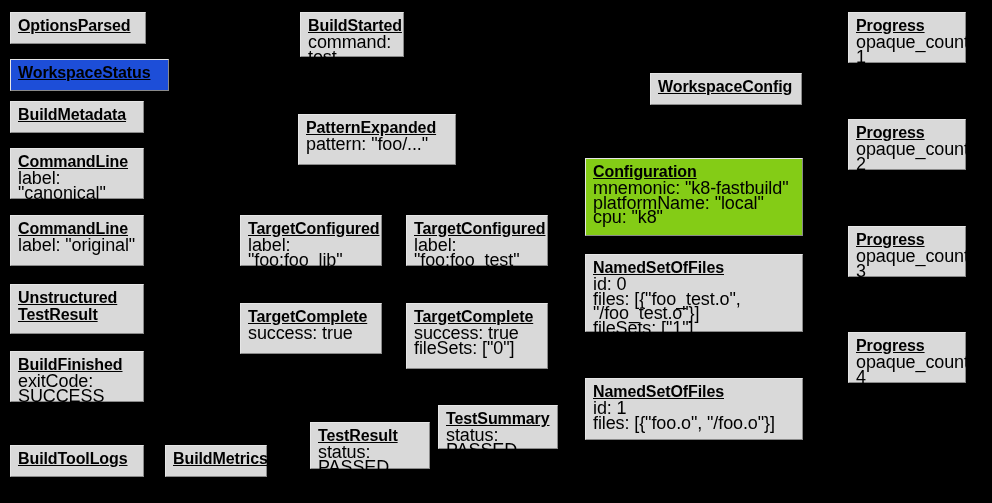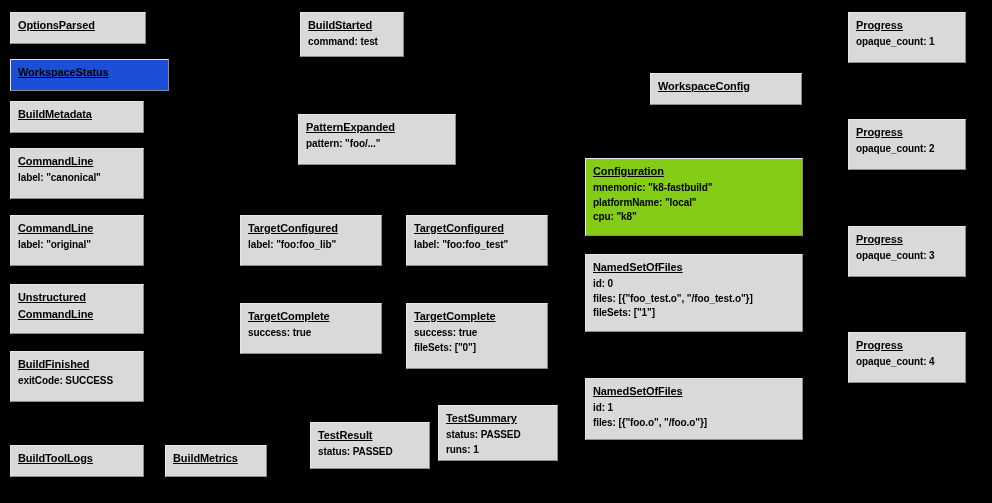--- a/index.html
+++ b/index.html
@@ -21,30 +21,30 @@
     box-sizing: border-box;
     background: #d9d9d9;
     border-right: 1px solid #8a8a8a;
     border-bottom: 1px solid #8a8a8a;
     border-top: 1px solid #e6e6e6;
     border-left: 1px solid #e6e6e6;
     padding: 4px 6px 5px 7px;
     color: #000000;
   }
   .node-title {
-    font-size: 11px;
+    font-size: 16px;
     font-weight: bold;
     line-height: 17px;
     text-decoration: underline;
     white-space: pre-line;
     letter-spacing: -0.1px;
   }
   .node-fields {
-    font-size: 10px;
-    font-weight: bold;
+    font-size: 18px;
+    font-weight: normal;
     line-height: 14.5px;
     white-space: pre-line;
     letter-spacing: -0.1px;
     margin-top: 1px;
   }
   .node-fields:empty {
     display: none;
   }
 </style>
 </head>
@@ -63,21 +63,21 @@
     <div class="node" style="left: 10px; top: 148px; width: 134px; height: 51px; background: rgb(217, 217, 217); color: rgb(0, 0, 0);">
       <div class="node-title">CommandLine</div>
       <div class="node-fields">label: "canonical"</div>
     </div>
     <div class="node" style="left: 10px; top: 215px; width: 134px; height: 51px; background: rgb(217, 217, 217); color: rgb(0, 0, 0);">
       <div class="node-title">CommandLine</div>
       <div class="node-fields">label: "original"</div>
     </div>
     <div class="node" style="left: 10px; top: 284px; width: 134px; height: 50px; background: rgb(217, 217, 217); color: rgb(0, 0, 0);">
       <div class="node-title">Unstructured
-CommandLine</div>
+TestResult</div>
     </div>
     <div class="node" style="left: 10px; top: 351px; width: 134px; height: 51px; background: rgb(217, 217, 217); color: rgb(0, 0, 0);">
       <div class="node-title">BuildFinished</div>
       <div class="node-fields">exitCode: SUCCESS</div>
     </div>
     <div class="node" style="left: 10px; top: 445px; width: 134px; height: 32px; background: rgb(217, 217, 217); color: rgb(0, 0, 0);">
       <div class="node-title">BuildToolLogs</div>
     </div>
     <div class="node" style="left: 165px; top: 445px; width: 102px; height: 32px; background: rgb(217, 217, 217); color: rgb(0, 0, 0);">
       <div class="node-title">BuildMetrics</div>
@@ -104,21 +104,21 @@
     </div>
     <div class="node" style="left: 406px; top: 303px; width: 142px; height: 66px; background: rgb(217, 217, 217); color: rgb(0, 0, 0);">
       <div class="node-title">TargetComplete</div>
       <div class="node-fields">success: true
 fileSets: ["0"]</div>
     </div>
     <div class="node" style="left: 310px; top: 422px; width: 120px; height: 47px; background: rgb(217, 217, 217); color: rgb(0, 0, 0);">
       <div class="node-title">TestResult</div>
       <div class="node-fields">status: PASSED</div>
     </div>
-    <div class="node" style="left: 438px; top: 405px; width: 120px; height: 56px; background: rgb(217, 217, 217); color: rgb(0, 0, 0);">
+    <div class="node" style="left: 438px; top: 405px; width: 120px; height: 44px; background: rgb(217, 217, 217); color: rgb(0, 0, 0);">
       <div class="node-title">TestSummary</div>
       <div class="node-fields">status: PASSED
 runs: 1</div>
     </div>
     <div class="node" style="left: 650px; top: 73px; width: 152px; height: 32px; background: rgb(217, 217, 217); color: rgb(0, 0, 0);">
       <div class="node-title">WorkspaceConfig</div>
     </div>
     <div class="node" style="left: 585px; top: 158px; width: 218px; height: 78px; background: #84cc16; color: rgb(0, 0, 0);">
       <div class="node-title">Configuration</div>
       <div class="node-fields">mnemonic: "k8-fastbuild"

